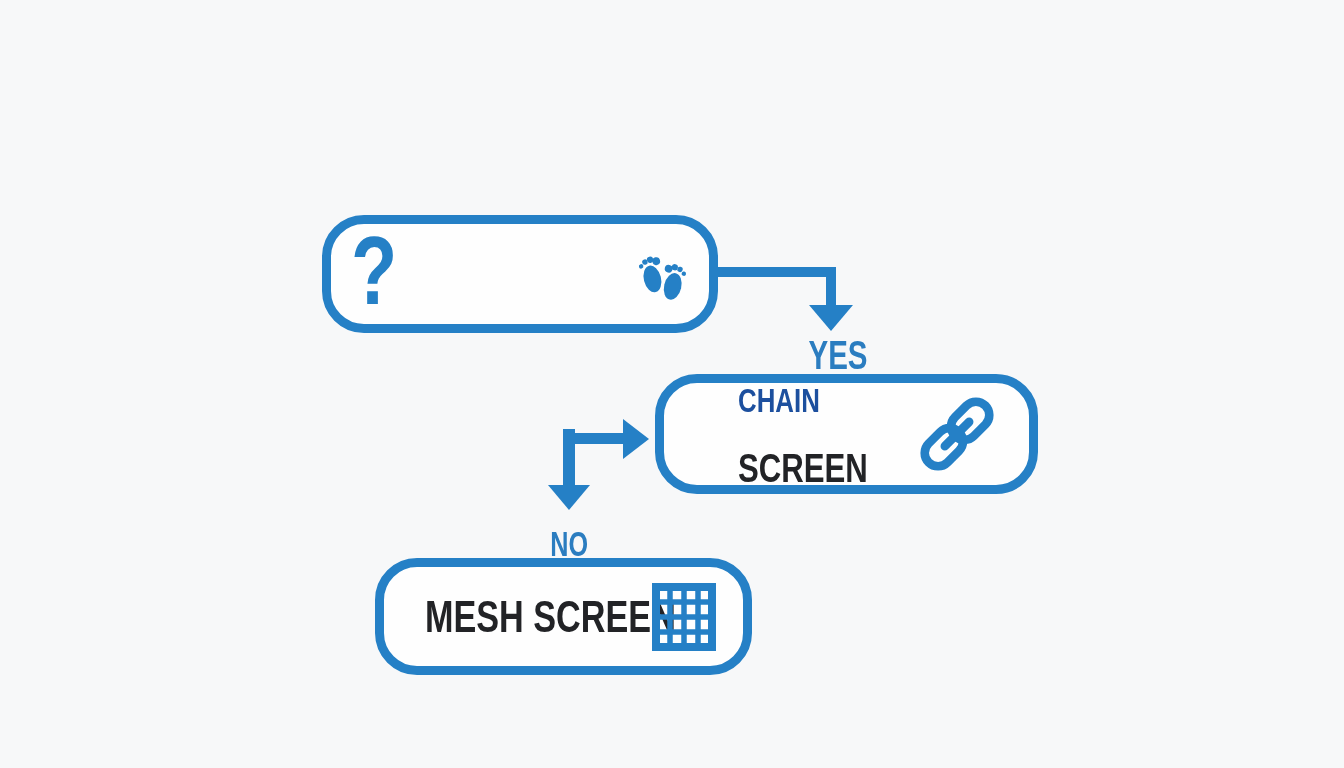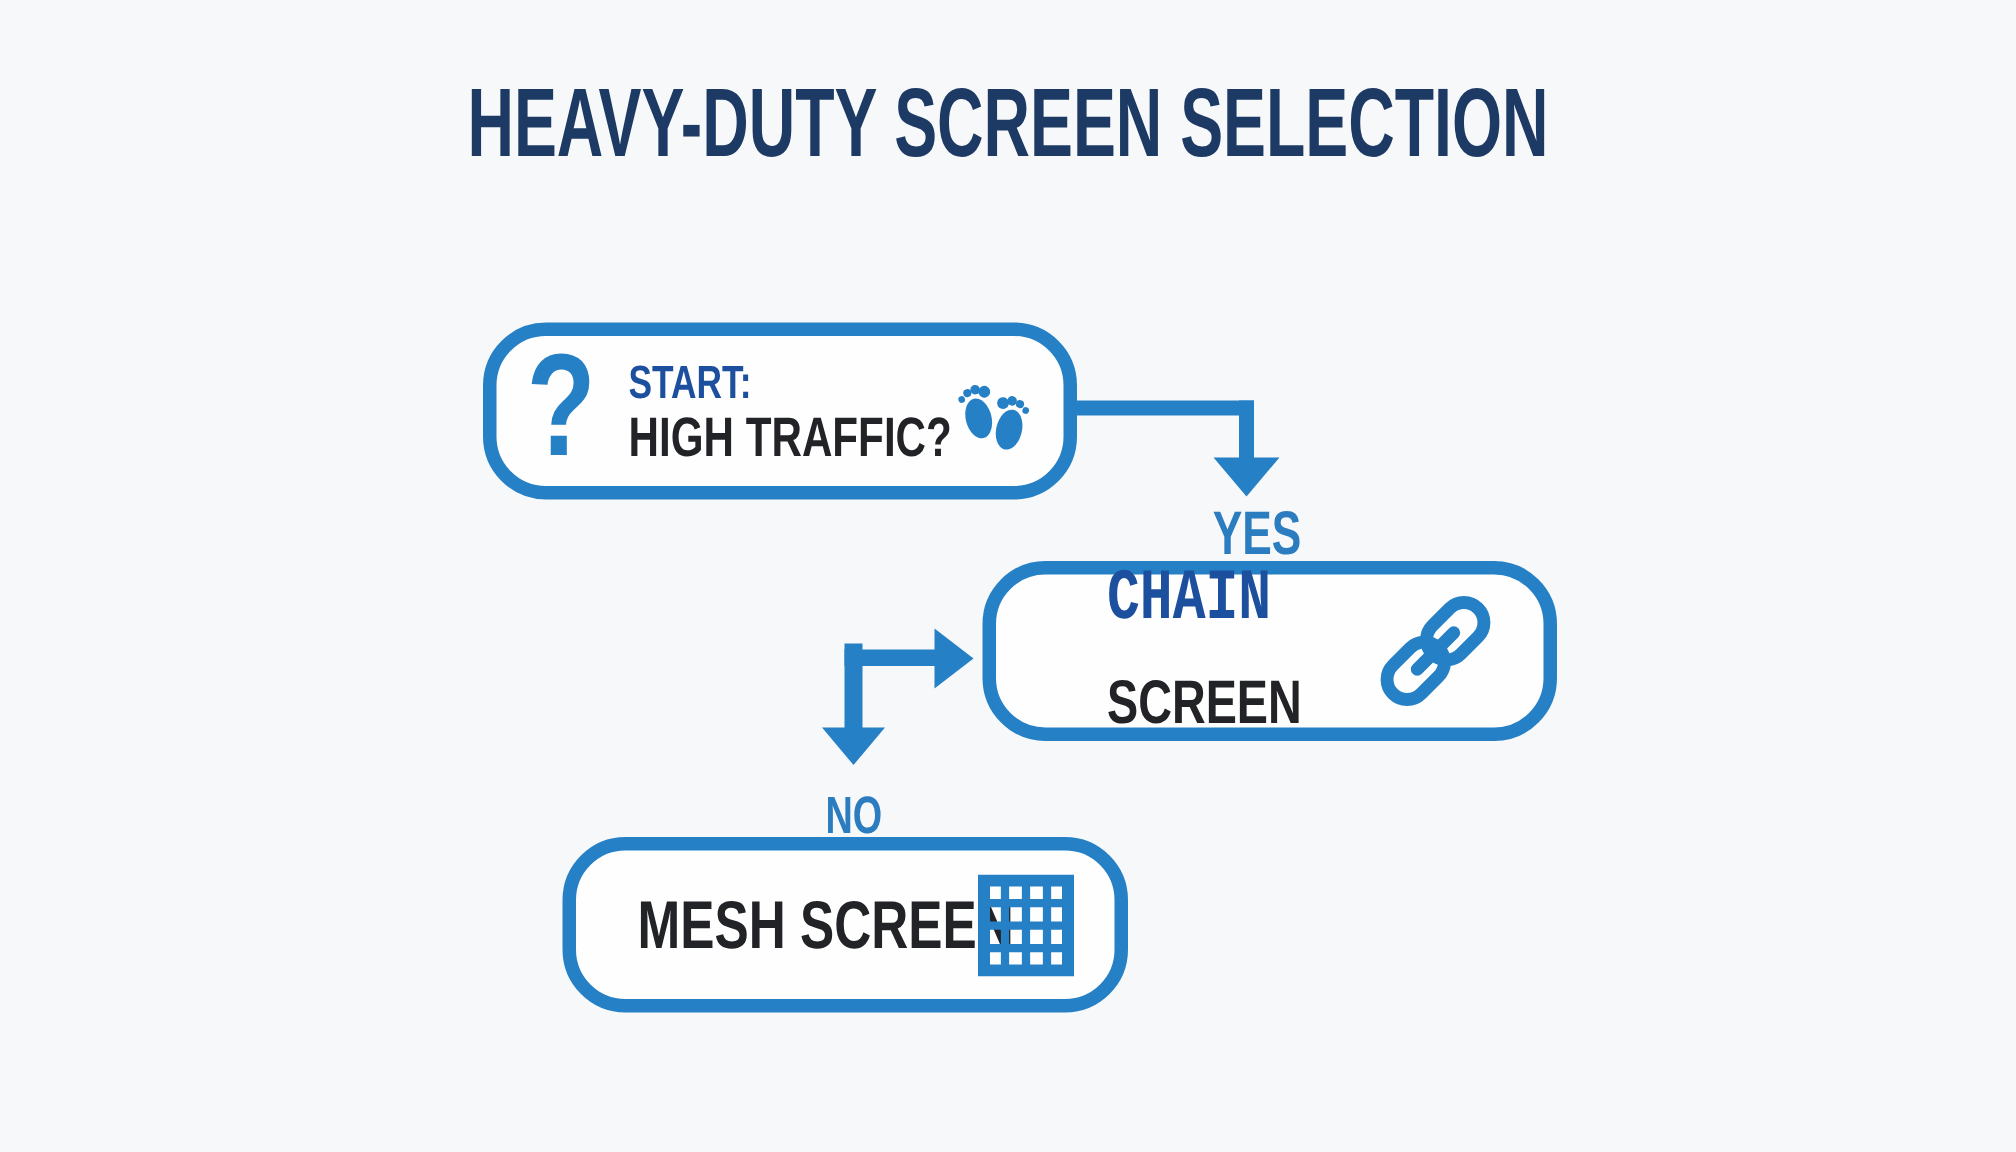--- a/index.html
+++ b/index.html
@@ -30,21 +30,21 @@
   .node-chain{left:655px;top:374px;width:383px;height:120px;}
   .node-mesh{left:375px;top:558px;width:377px;height:117px;}
 
   .qmark{position:absolute;left:20px;top:50%;transform:translateY(-54%) scaleX(0.78);
          transform-origin:0 50%;font-size:97px;font-weight:700;color:var(--accent-blue);line-height:1;}
   .start-text{position:absolute;left:88px;top:50%;transform:translateY(-50%);}
   .start-line1{font-size:31px;font-weight:700;color:var(--label-blue);line-height:35px;}
   .start-line2{font-size:37px;font-weight:700;color:var(--dark-text);line-height:39px;}
 
   .chain-text{position:absolute;left:74px;top:50%;transform:translateY(-50%);}
-  .chain-line1{font-size:48px;font-weight:700;color:var(--label-blue);line-height:42px;font-family:Liberation Mono, monospace;}
+  .chain-line1{font-size:34px;font-weight:700;color:var(--label-blue);line-height:42px;}
   .chain-line2{font-size:41px;font-weight:700;color:var(--dark-text);line-height:42px;margin-top:26px;}
 
   .mesh-text{position:absolute;left:41px;top:50%;transform:translateY(-50%);}
   .mesh-line1{font-size:45px;font-weight:700;color:var(--dark-text);line-height:46px;}
 
   .icon-footprints{position:absolute;right:18px;top:50%;transform:translateY(-46%);}
   .icon-chain{position:absolute;right:28px;top:50%;transform:translateY(-50%);}
   .icon-mesh{position:absolute;left:268px;top:50%;transform:translateY(-50%);}
 
   
@@ -64,30 +64,23 @@
 
   .branch-label{position:absolute;font-weight:700;color:var(--connector-blue);text-align:center;}
   .label-yes{left:797px;top:332px;width:70px;font-size:41px;}
   .label-no{left:539px;top:512px;width:60px;font-size:35px;margin-top:12px;}
 </style>
 </head>
 <body>
 
 <div class="canvas">
 
-  <h1 class="title">
-    <span class="cond-c">HEAVY-DUTY SCREEN SELECTION</span>
-  </h1>
 
   <div class="node node-start">
     <span class="qmark">?</span>
-    <div class="start-text">
-      <div class="start-line1"><span class="cond">START:</span></div>
-      <div class="start-line2"><span class="cond">HIGH TRAFFIC?</span></div>
-    </div>
     <svg class="icon-footprints" width="56" height="58" viewBox="0 0 60 62" aria-hidden="true">
       <g fill="#2580c6">
         <g transform="translate(17,27) rotate(-14)">
           <ellipse cx="0" cy="7" rx="9.2" ry="14.5"></ellipse>
           <circle cx="-8.5" cy="-9" r="2.4"></circle>
           <circle cx="-3.5" cy="-12.5" r="2.9"></circle>
           <circle cx="2.5" cy="-13.5" r="3.4"></circle>
           <circle cx="8.5" cy="-10.5" r="4.2"></circle>
         </g>
         <g transform="translate(42,35) rotate(13)">

